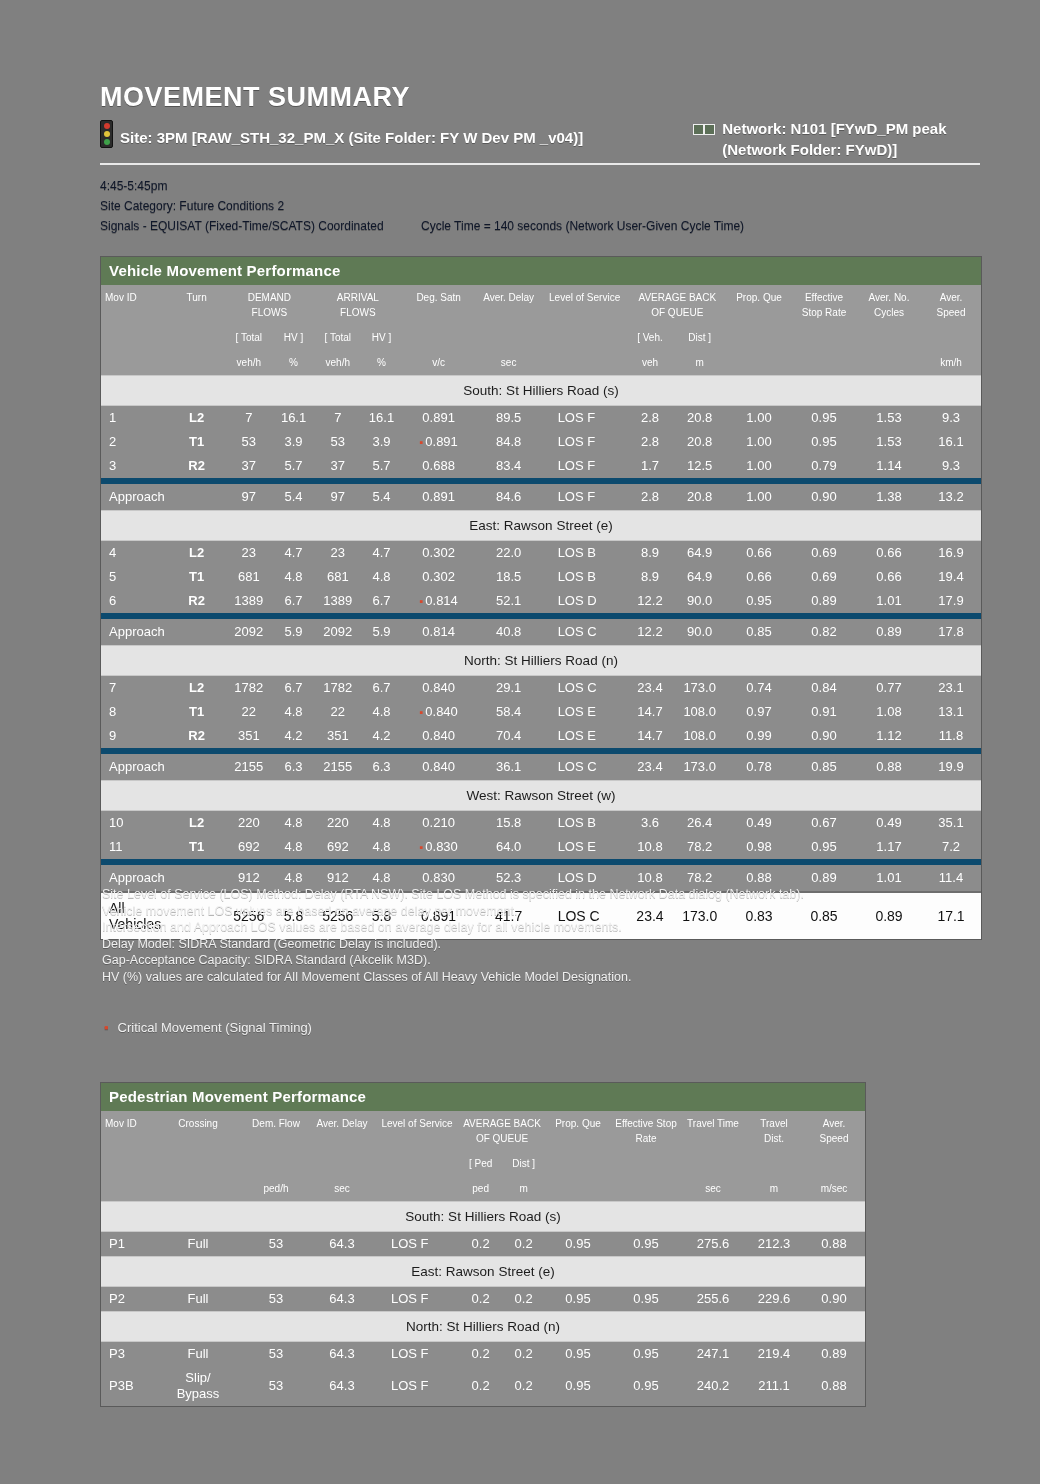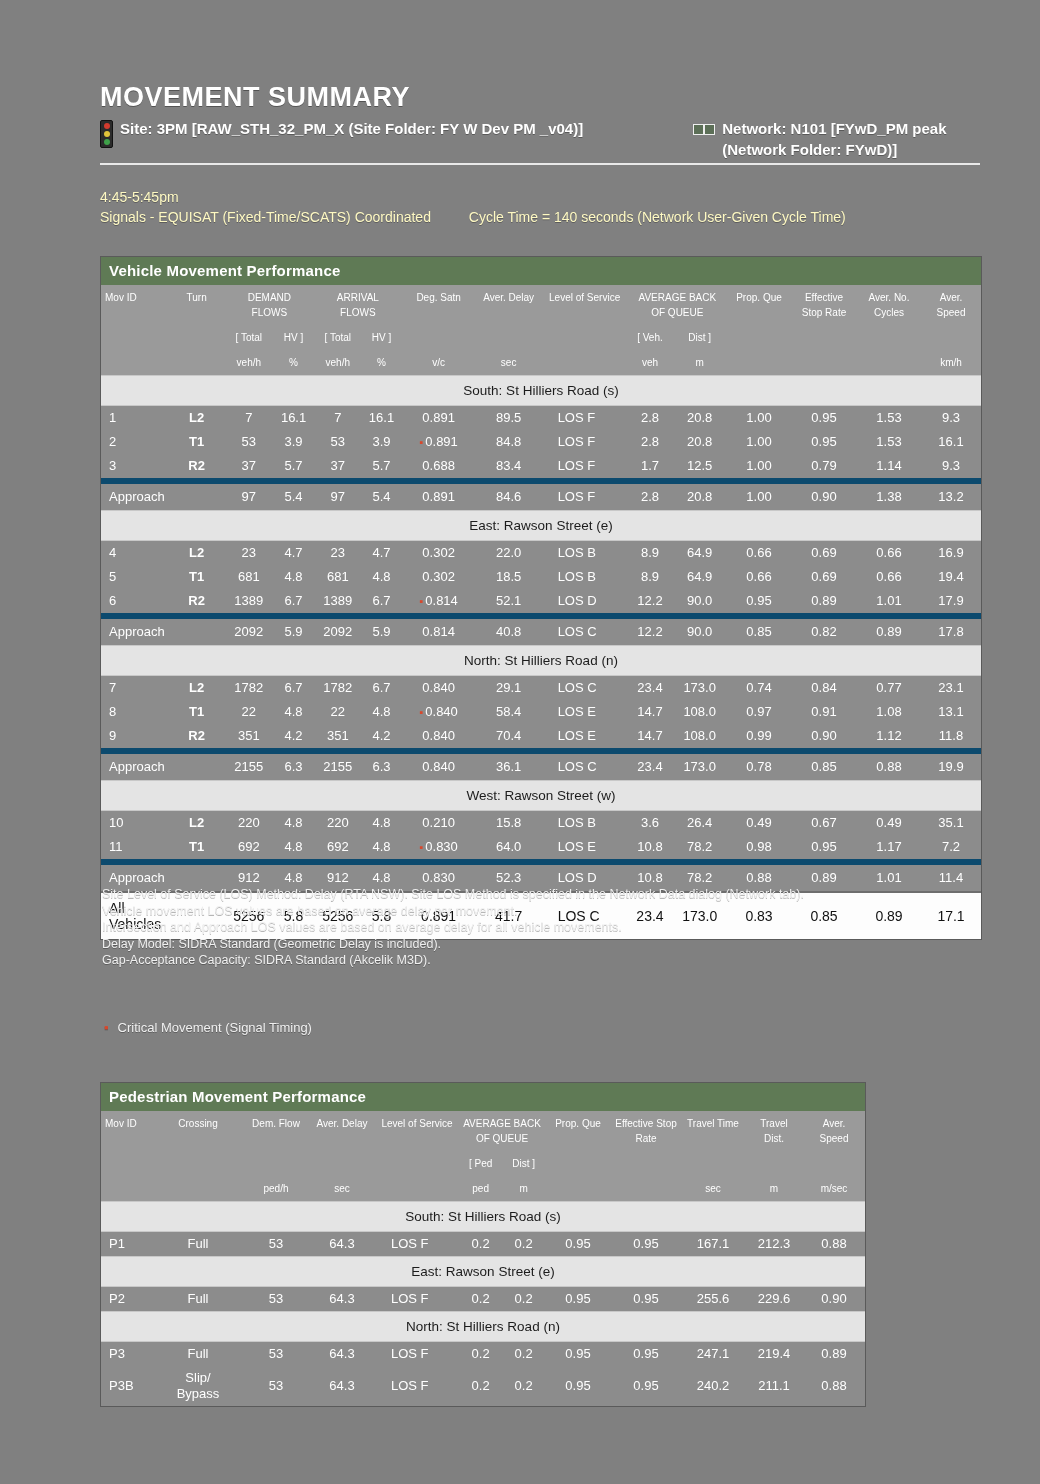--- a/index.html
+++ b/index.html
@@ -14,42 +14,42 @@
   .page{position:absolute;left:16px;top:0;width:1040px;height:1484px;}
 
   
   .hdr{position:absolute;left:84px;top:82px;width:880px;}
   .title{
     font-size:27px;font-weight:bold;color:#ffffff;
     letter-spacing:.5px;line-height:30px;
     text-shadow:0 1px 0 rgba(0,0,0,.35);
   }
   .site-row{display:flex;justify-content:space-between;align-items:flex-start;margin-top:6px;}
-  .site-left{display:flex;align-items:flex-start;width:600px;}
+  .site-left{display:flex;align-items:flex-end;width:600px;}
   .site-right{width:290px;display:flex;align-items:flex-start;}
   .site-txt{
     font-size:15px;font-weight:bold;color:#ffffff;line-height:21px;
     text-shadow:0 1px 0 rgba(0,0,0,.3);
   }
   .sig-icon{
     width:11px;height:24px;background:#2b2b2b;border:1px solid #111;
     border-radius:2px;margin-right:7px;margin-top:2px;flex:0 0 auto;
     display:flex;flex-direction:column;align-items:center;justify-content:space-around;padding:1px 0;
   }
   .sig-icon i{display:block;width:6px;height:6px;border-radius:50%;}
   .sig-icon i.r{background:#d23b2e;}
   .sig-icon i.y{background:#e0c33a;}
   .sig-icon i.g{background:#3fa14a;}
   .net-icon{
     width:22px;height:11px;margin-right:7px;margin-top:6px;flex:0 0 auto;
     display:flex;justify-content:space-between;
   }
   .net-icon b{display:block;width:9px;height:9px;border:1px solid #efefef;background:#5c6f57;}
   .rule{height:2px;background:#e9e9e9;margin-top:3px;width:880px;}
-  .subinfo{margin-top:22px;font-size:14px;color:#fef9c3;line-height:20px;
+  .subinfo{margin-top:11px;font-size:12px;color:#0f172a;line-height:20px;
            text-shadow:0 1px 0 rgba(0,0,0,.28);}
   .subinfo .cyc{margin-left:34px;}
 
   
   .tblwrap{position:absolute;background:#fdfdfd;border:1px solid #5a5a5a;}
   #veh-table{left:84px;top:256px;width:880px;}
   #ped-table{left:84px;top:1082px;width:764px;}
   .tbl-title{
     background:#5f7a55;color:#ffffff;font-size:15px;font-weight:bold;
     padding:5px 8px 6px 8px;letter-spacing:.2px;
@@ -118,20 +118,21 @@
             <b></b>
           </span>
         <span class="site-txt">Network: N101 [FYwD_PM peak (Network Folder: FYwD)]</span>
       </div>
     </div>
 
     <div class="rule"></div>
 
     <div class="subinfo">
       <div>4:45-5:45pm</div>
+      <div>Site Category: Future Conditions 2</div>
       <div>
         <span>Signals - EQUISAT (Fixed-Time/SCATS) Coordinated</span>
         <span class="cyc">Cycle Time = 140 seconds (Network User-Given Cycle Time)</span>
       </div>
     </div>
   </div>
 
   <div class="tblwrap" id="veh-table">
     <div class="tbl-title">Vehicle Movement Performance</div>
     <table>
@@ -464,20 +465,21 @@
         </tbody>
     </table>
   </div>
 
   <div class="notes" id="notes-block">
       <div>Site Level of Service (LOS) Method: Delay (RTA NSW). Site LOS Method is specified in the Network Data dialog (Network tab).</div>
       <div>Vehicle movement LOS values are based on average delay per movement.</div>
       <div>Intersection and Approach LOS values are based on average delay for all vehicle movements.</div>
       <div>Delay Model: SIDRA Standard (Geometric Delay is included).</div>
       <div>Gap-Acceptance Capacity: SIDRA Standard (Akcelik M3D).</div>
+      <div>HV (%) values are calculated for All Movement Classes of All Heavy Vehicle Model Designation.</div>
     </div>
 
   <div class="legend">
     <span class="mk">▪</span>
     <span>Critical Movement (Signal Timing)</span>
   </div>
 
   <div class="tblwrap" id="ped-table">
     <div class="tbl-title">Pedestrian Movement Performance</div>
     <table>
@@ -521,21 +523,21 @@
           <tr class="data">
             <td class="id">P1</td>
             <td class="subcell">Full</td>
             <td>53</td>
             <td>64.3</td>
             <td class="los">LOS F</td>
             <td>0.2</td>
             <td>0.2</td>
             <td>0.95</td>
             <td>0.95</td>
-            <td>167.1</td>
+            <td>275.6</td>
             <td>212.3</td>
             <td>0.88</td>
           </tr>
           <tr class="grp">
             <td colspan="12">East: Rawson Street (e)</td>
           </tr>
           <tr class="data">
             <td class="id">P2</td>
             <td class="subcell">Full</td>
             <td>53</td>

